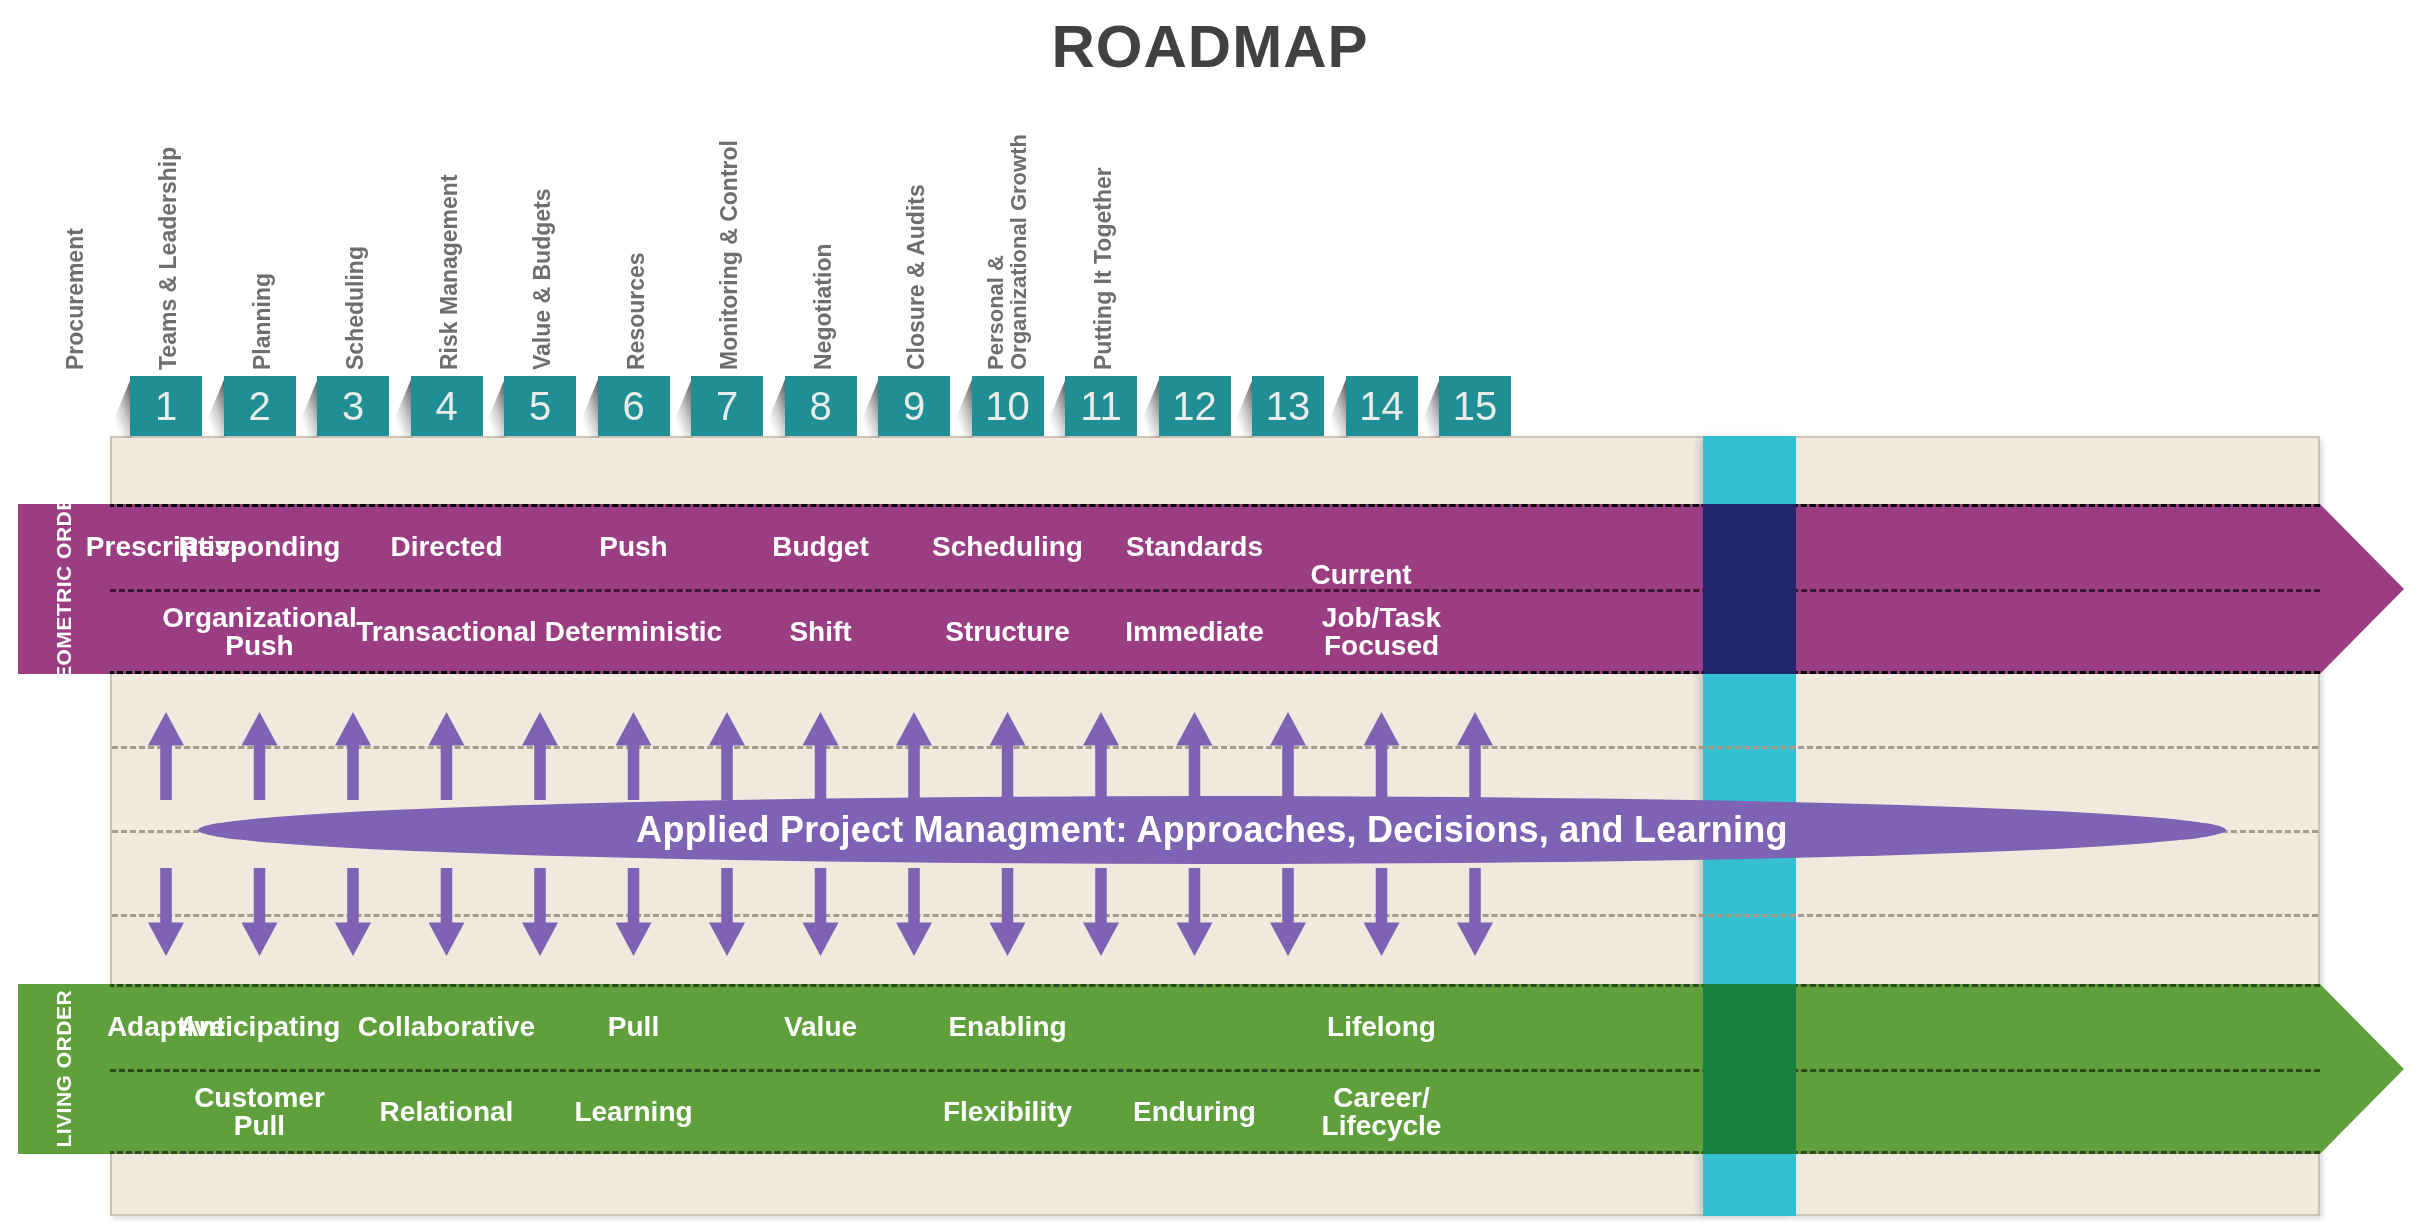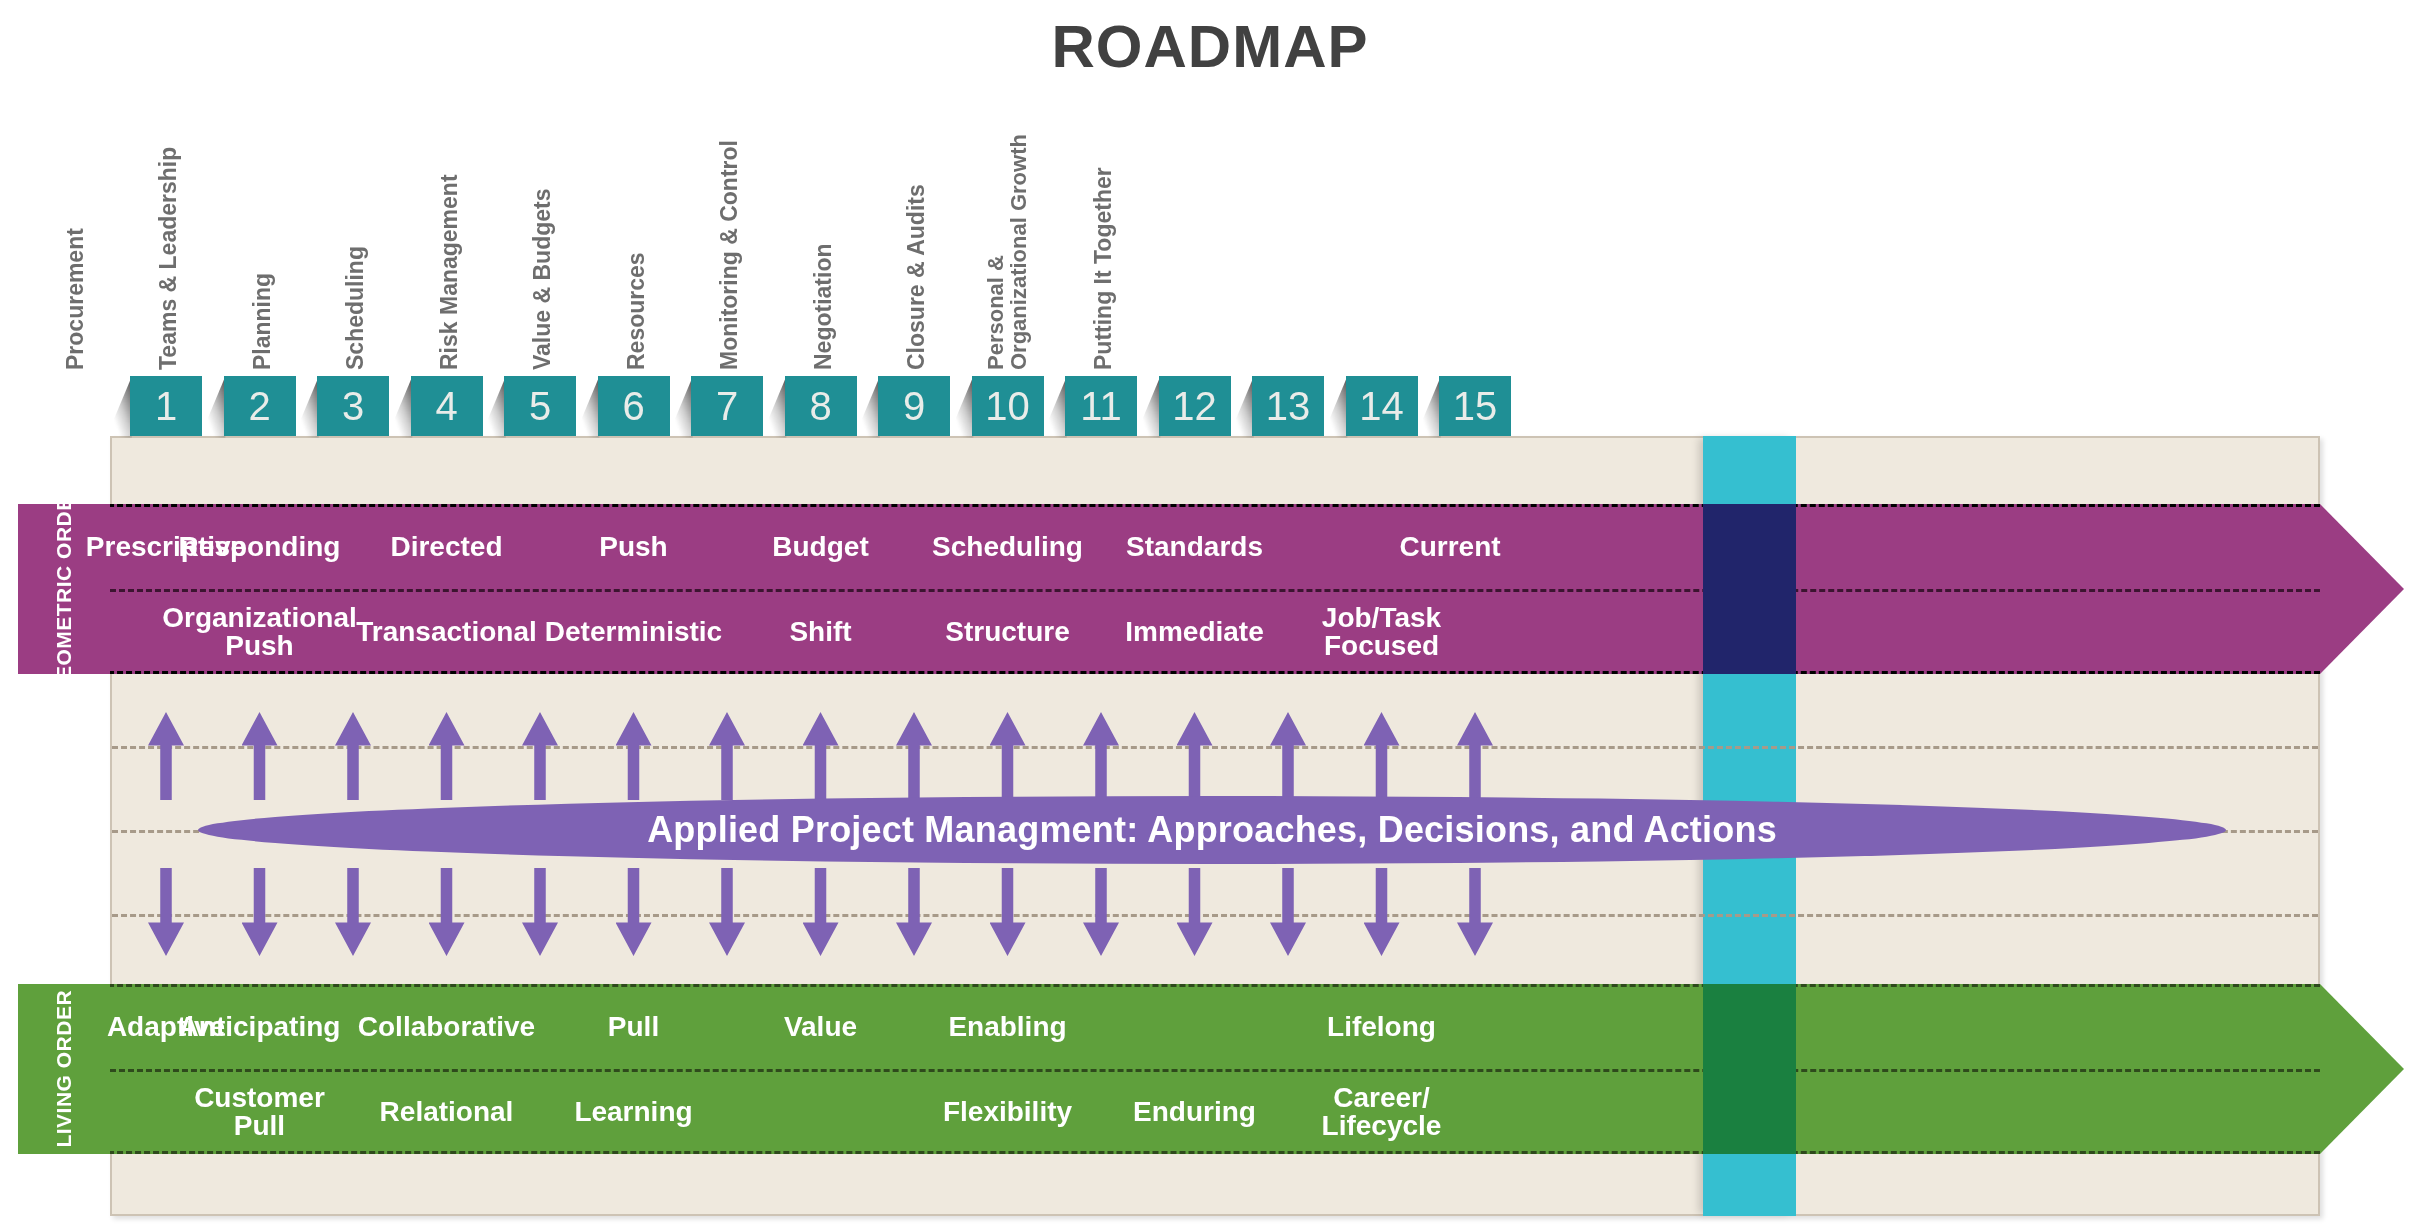--- a/index.html
+++ b/index.html
@@ -317,35 +317,35 @@
 ORDER</span>
     </div>
     <div class="bandtext" id="geo-text">
         <div class="bcell brow1" style="left: -74px; width: 260px;">Prescriptive</div>
         <div class="bcell brow1" style="left: 19.5px; width: 260px;">Responding</div>
         <div class="bcell brow1" style="left: 206.5px; width: 260px;">Directed</div>
         <div class="bcell brow1" style="left: 393.5px; width: 260px;">Push</div>
         <div class="bcell brow1" style="left: 580.5px; width: 260px;">Budget</div>
         <div class="bcell brow1" style="left: 767.5px; width: 260px;">Scheduling</div>
         <div class="bcell brow1" style="left: 954.5px; width: 260px;">Standards</div>
-        <div class="bcell brow1" style="left: 1210px; width: 260px;">Current</div>
+        <div class="bcell brow1" style="left: 1121px; width: 260px; margin-top: 28px;">Current</div>
         <div class="bcell brow2" style="left: 19.5px; width: 260px;">Organizational
 Push</div>
         <div class="bcell brow2" style="left: 206.5px; width: 260px;">Transactional</div>
         <div class="bcell brow2" style="left: 393.5px; width: 260px;">Deterministic</div>
         <div class="bcell brow2" style="left: 580.5px; width: 260px;">Shift</div>
         <div class="bcell brow2" style="left: 767.5px; width: 260px;">Structure</div>
         <div class="bcell brow2" style="left: 954.5px; width: 260px;">Immediate</div>
         <div class="bcell brow2" style="left: 1141.5px; width: 260px;">Job/Task
 Focused</div>
       </div>
   </div>
 
   <div class="ellipse">
-    <span class="etext">Applied Project Managment: Approaches, Decisions, and Actions</span>
+    <span class="etext">Applied Project Managment: Approaches, Decisions, and Learning</span>
   </div>
 
   <div class="band" id="band-liv">
     <div class="band-body"></div>
     <div class="band-hl"></div>
     <div class="mid-rule"></div>
     <div class="band-arrow"></div>
     <div class="band-tag">
       <span class="tagtext">LIVING
 ORDER</span>

